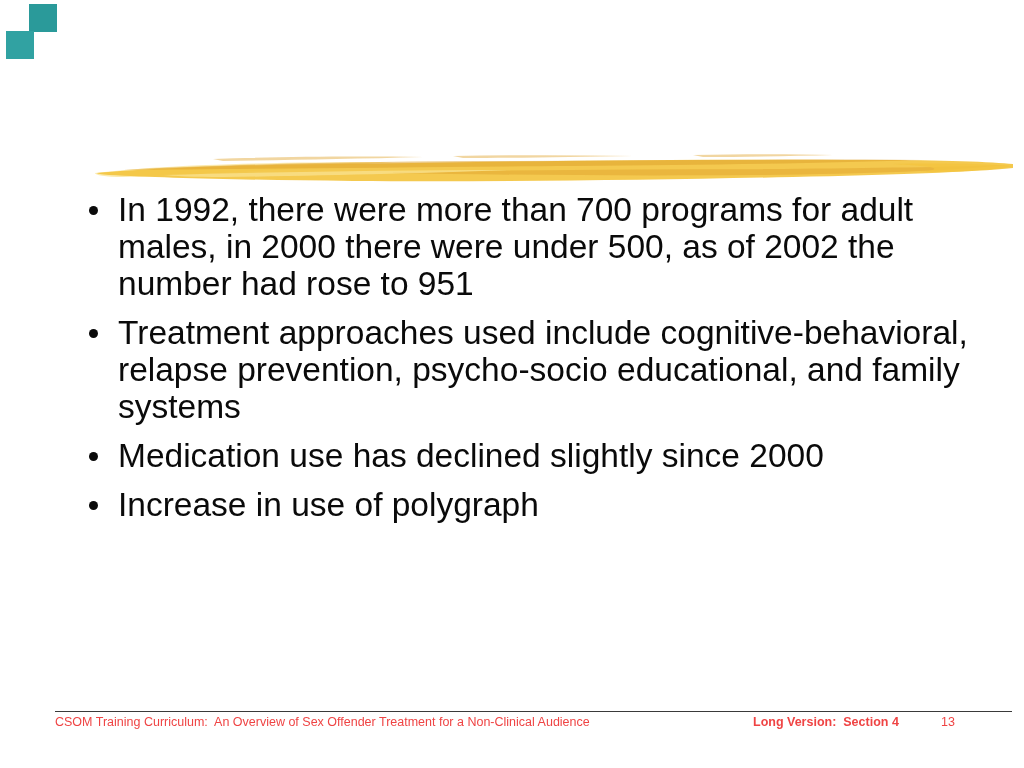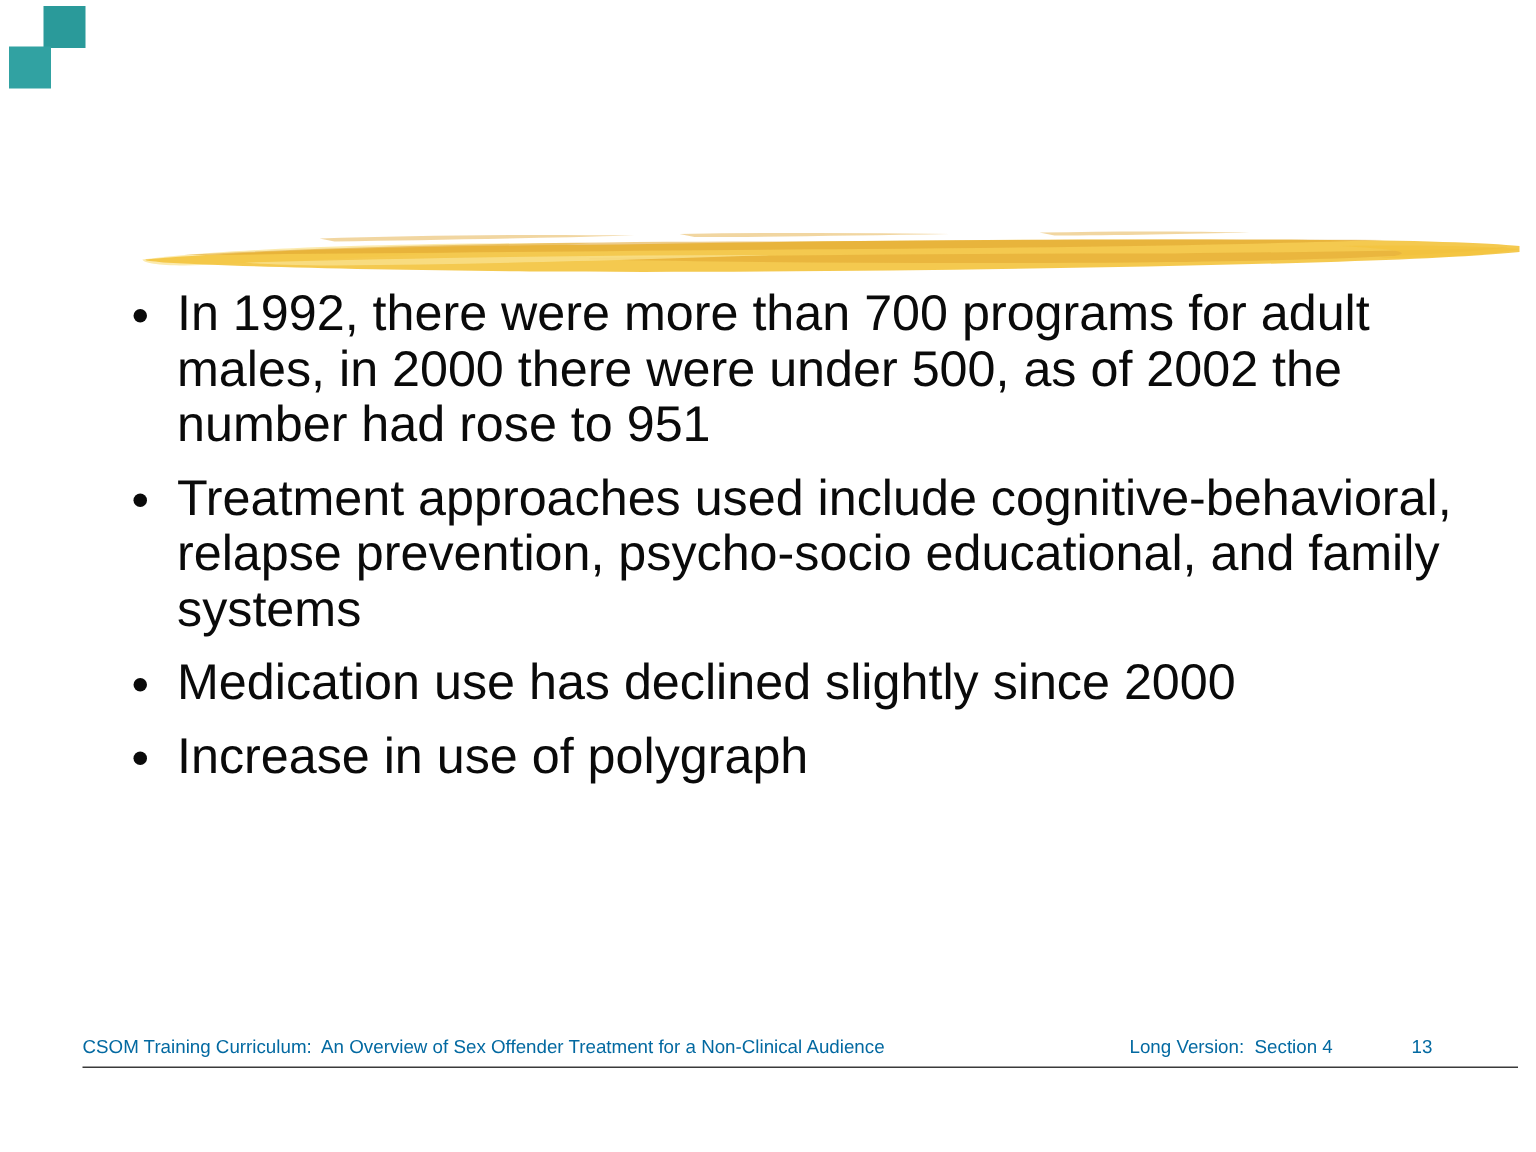--- a/index.html
+++ b/index.html
@@ -69,28 +69,28 @@
   .footer-rule {
     position: absolute;
     left: 55px;
     top: 711px;
     width: 957px;
     height: 0;
     border-top: 1px solid var(--rule-color, #3a3a3a);
   }
   .footer-text {
     position: absolute;
-    top: 690px;
+    top: 714px;
     font-size: 12.5px;
     line-height: 16px;
-    color: #0369a1;
+    color: #ef4444;
     white-space: pre;
   }
   .footer-left  { left: 55px; }
-  .footer-right { left: 753px; }
+  .footer-right { left: 753px; font-weight: bold; }
   .footer-page  { left: 941px; }
 </style>
 </head>
 <body>
 
 <div class="stage">
 
   <div class="decor-square top"></div>
   <div class="decor-square bottom"></div>
 

